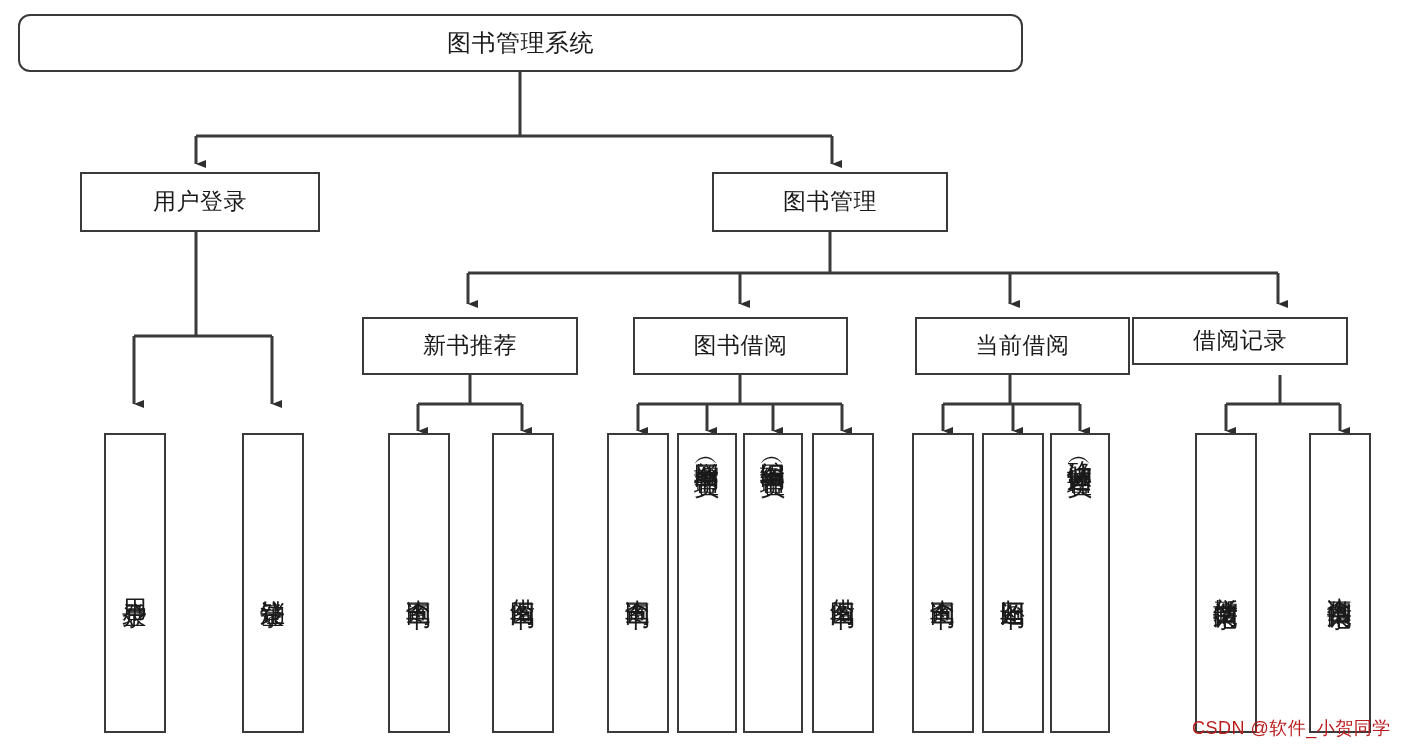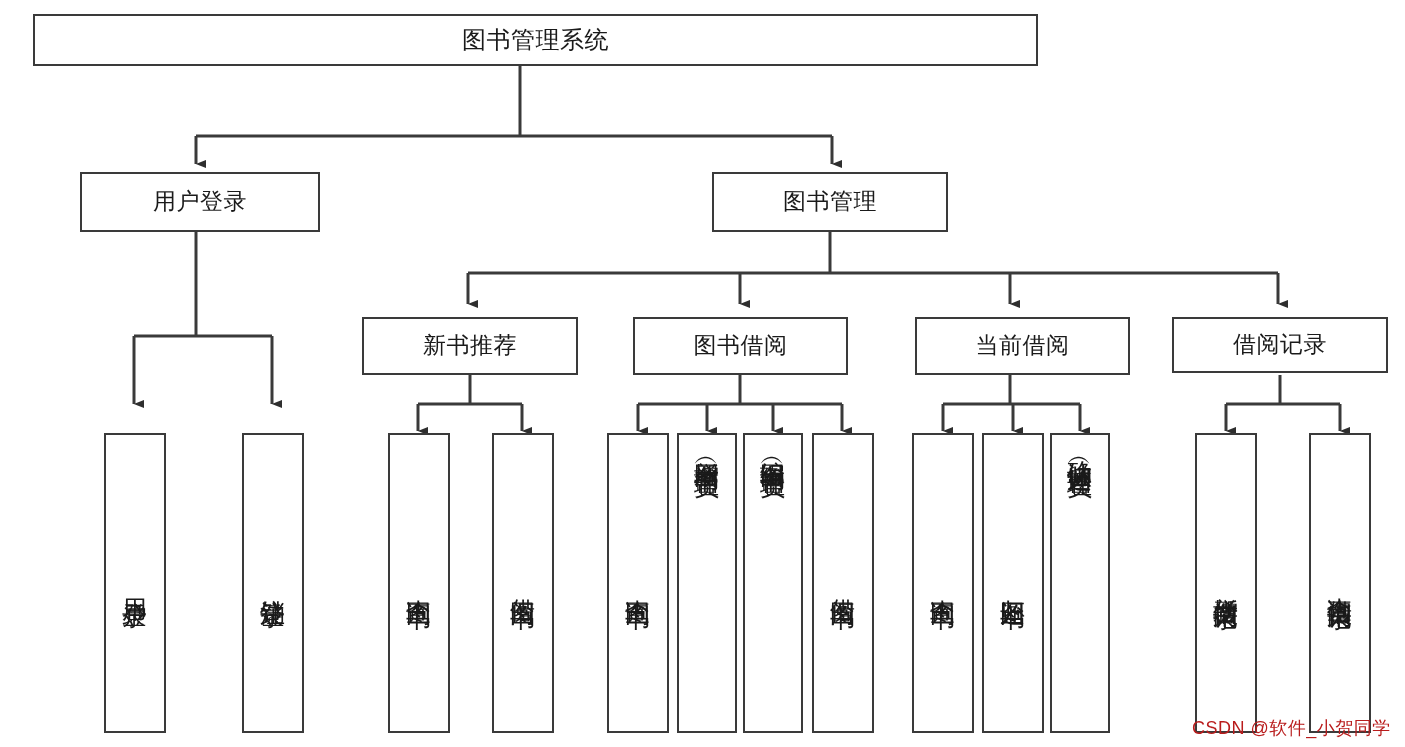--- a/index.html
+++ b/index.html
@@ -124,21 +124,21 @@
       <path d="M1013,404 L1013,431" marker-end="url(#arrowhead)"></path>
       <path d="M1080,404 L1080,431" marker-end="url(#arrowhead)"></path>
 
       <path d="M1280,375 L1280,404"></path>
       <path d="M1226,404 L1340,404"></path>
       <path d="M1226,404 L1226,431" marker-end="url(#arrowhead)"></path>
       <path d="M1340,404 L1340,431" marker-end="url(#arrowhead)"></path>
     </g>
   </svg>
 
-  <div class="node horiz root" style="left:33px; top:14px; width:1005px; height:52px;">
+  <div class="node horiz root" style="left:18px; top:14px; width:1005px; height:58px;border-radius:12px;">
     <span class="label">图书管理系统</span>
   </div>
 
   <div class="node horiz" style="left:80px; top:172px; width:240px; height:60px;">
     <span class="label">用户登录</span>
   </div>
 
   <div class="node horiz" style="left:712px; top:172px; width:236px; height:60px;">
     <span class="label">图书管理</span>
   </div>
@@ -148,21 +148,21 @@
   </div>
 
   <div class="node horiz" style="left:633px; top:317px; width:215px; height:58px;">
     <span class="label">图书借阅</span>
   </div>
 
   <div class="node horiz" style="left:903px; top:317px; width:215px; height:58px;margin-left:12px;">
     <span class="label">当前借阅</span>
   </div>
 
-  <div class="node horiz" style="left:1172px; top:317px; width:216px; height:56px;">
+  <div class="node horiz" style="left:1132px; top:317px; width:216px; height:48px;">
     <span class="label">借阅记录</span>
   </div>
 
   <div class="node vert centered" style="left:104px; top:433px; width:62px; height:300px;">
     <span class="label">用户登录</span>
   </div>
 
   <div class="node vert centered" style="left:242px; top:433px; width:62px; height:300px;">
     <span class="label">注销登录</span>
   </div>

